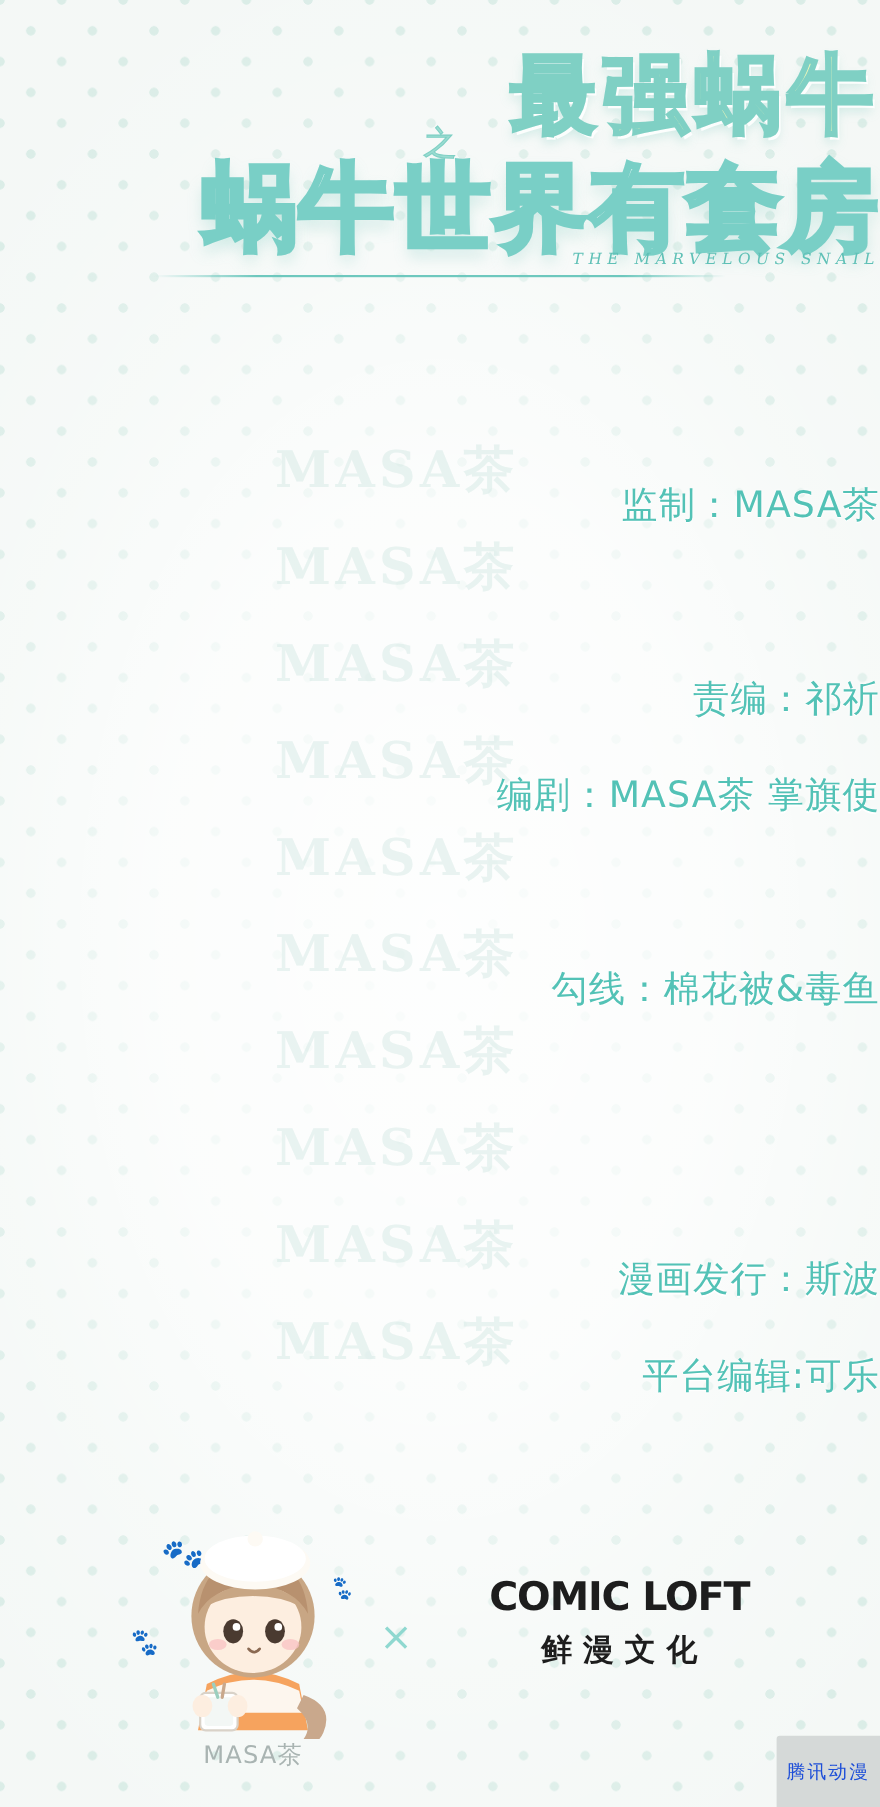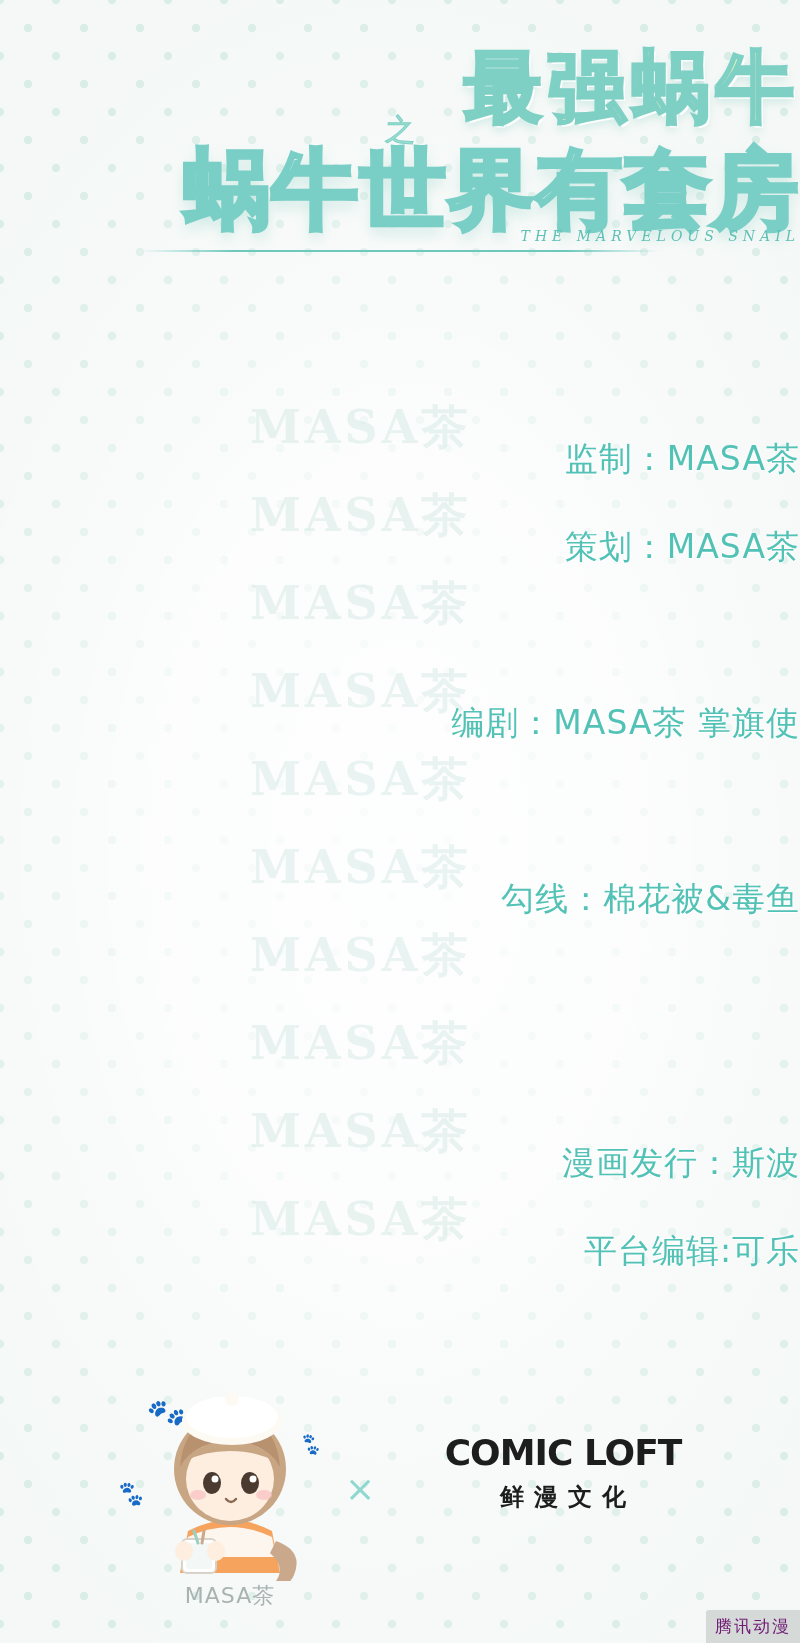--- a/index.html
+++ b/index.html
@@ -196,35 +196,35 @@
     font-weight: bold;
     font-size: 36px;
     letter-spacing: -1px;
     color: #1d1d1d;
     line-height: 1;
   }
   .brand-cn {
     margin-top: 10px;
     font-family: "DejaVu Sans", sans-serif;
     font-weight: bold;
-    font-size: 24px;
+    font-size: 28px;
     letter-spacing: 10px;
     color: #1d1d1d;
     padding-left: 10px;
   }
   .corner-watermark {
     position: absolute;
     right: 0;
     bottom: 0;
     background: #d5d9d8;
-    color: #701a75;
+    color: #1d4ed8;
     font-family: "DejaVu Sans", sans-serif;
     font-size: 17px;
     letter-spacing: 2px;
-    padding: 5px 9px;
+    padding: 21px 9px;
     border-radius: 3px 0 0 0;
   }
 </style>
 </head>
 <body>
 
 <div class="page">
   <div class="wash"></div>
 
   <div class="title-block">
@@ -237,25 +237,25 @@
 
   <div class="credits">
 
     <div class="credit-row">
       <div class="credit-watermark">MASA茶</div>
       <div class="credit-text"><span>监制：</span><span>MASA茶</span></div>
     </div>
 
     <div class="credit-row">
       <div class="credit-watermark">MASA茶</div>
-      <div class="credit-text"><span>策划：</span><span>MASA茶</span></div>
-    </div>
-
-    <div class="credit-row">
-      <div class="credit-watermark">MASA茶</div>
+    </div>
+
+    <div class="credit-row">
+      <div class="credit-watermark">MASA茶</div>
+      <div class="credit-text"><span>责编：</span><span>祁祈</span></div>
     </div>
 
     <div class="credit-row">
       <div class="credit-watermark">MASA茶</div>
       <div class="credit-text"><span>编剧：</span><span>MASA茶 掌旗使</span></div>
     </div>
 
     <div class="credit-row">
       <div class="credit-watermark">MASA茶</div>
     </div>

